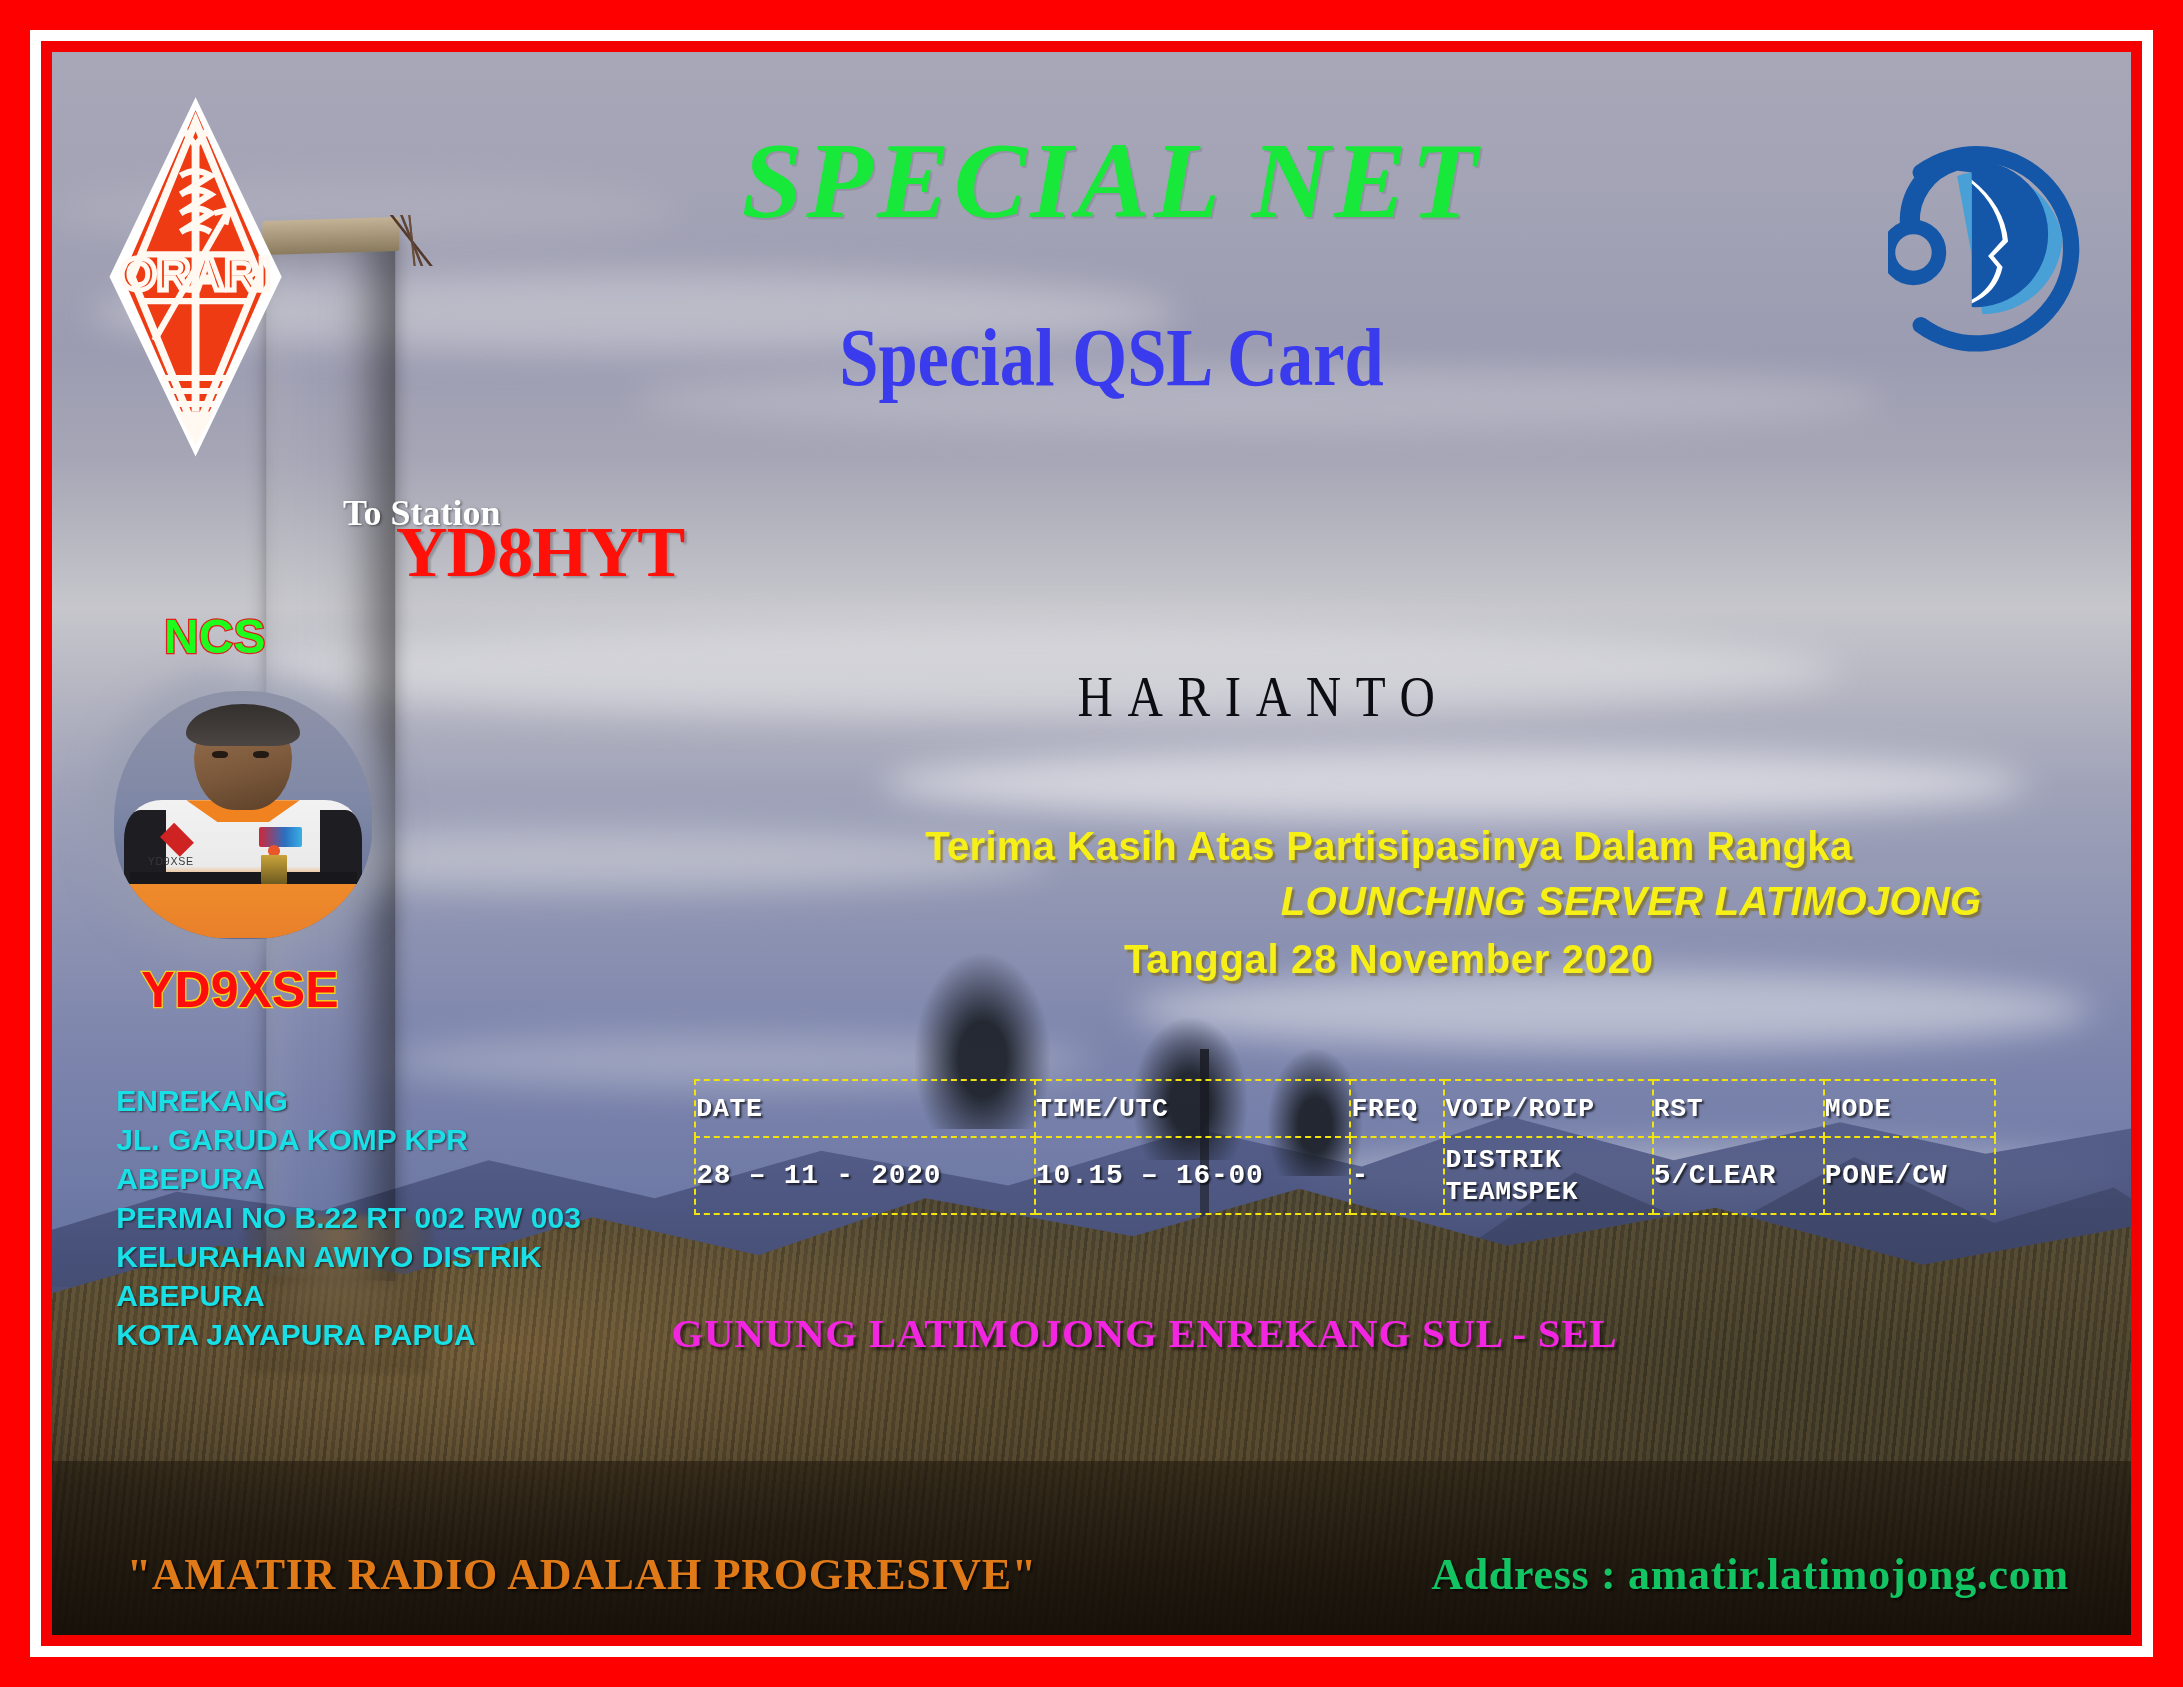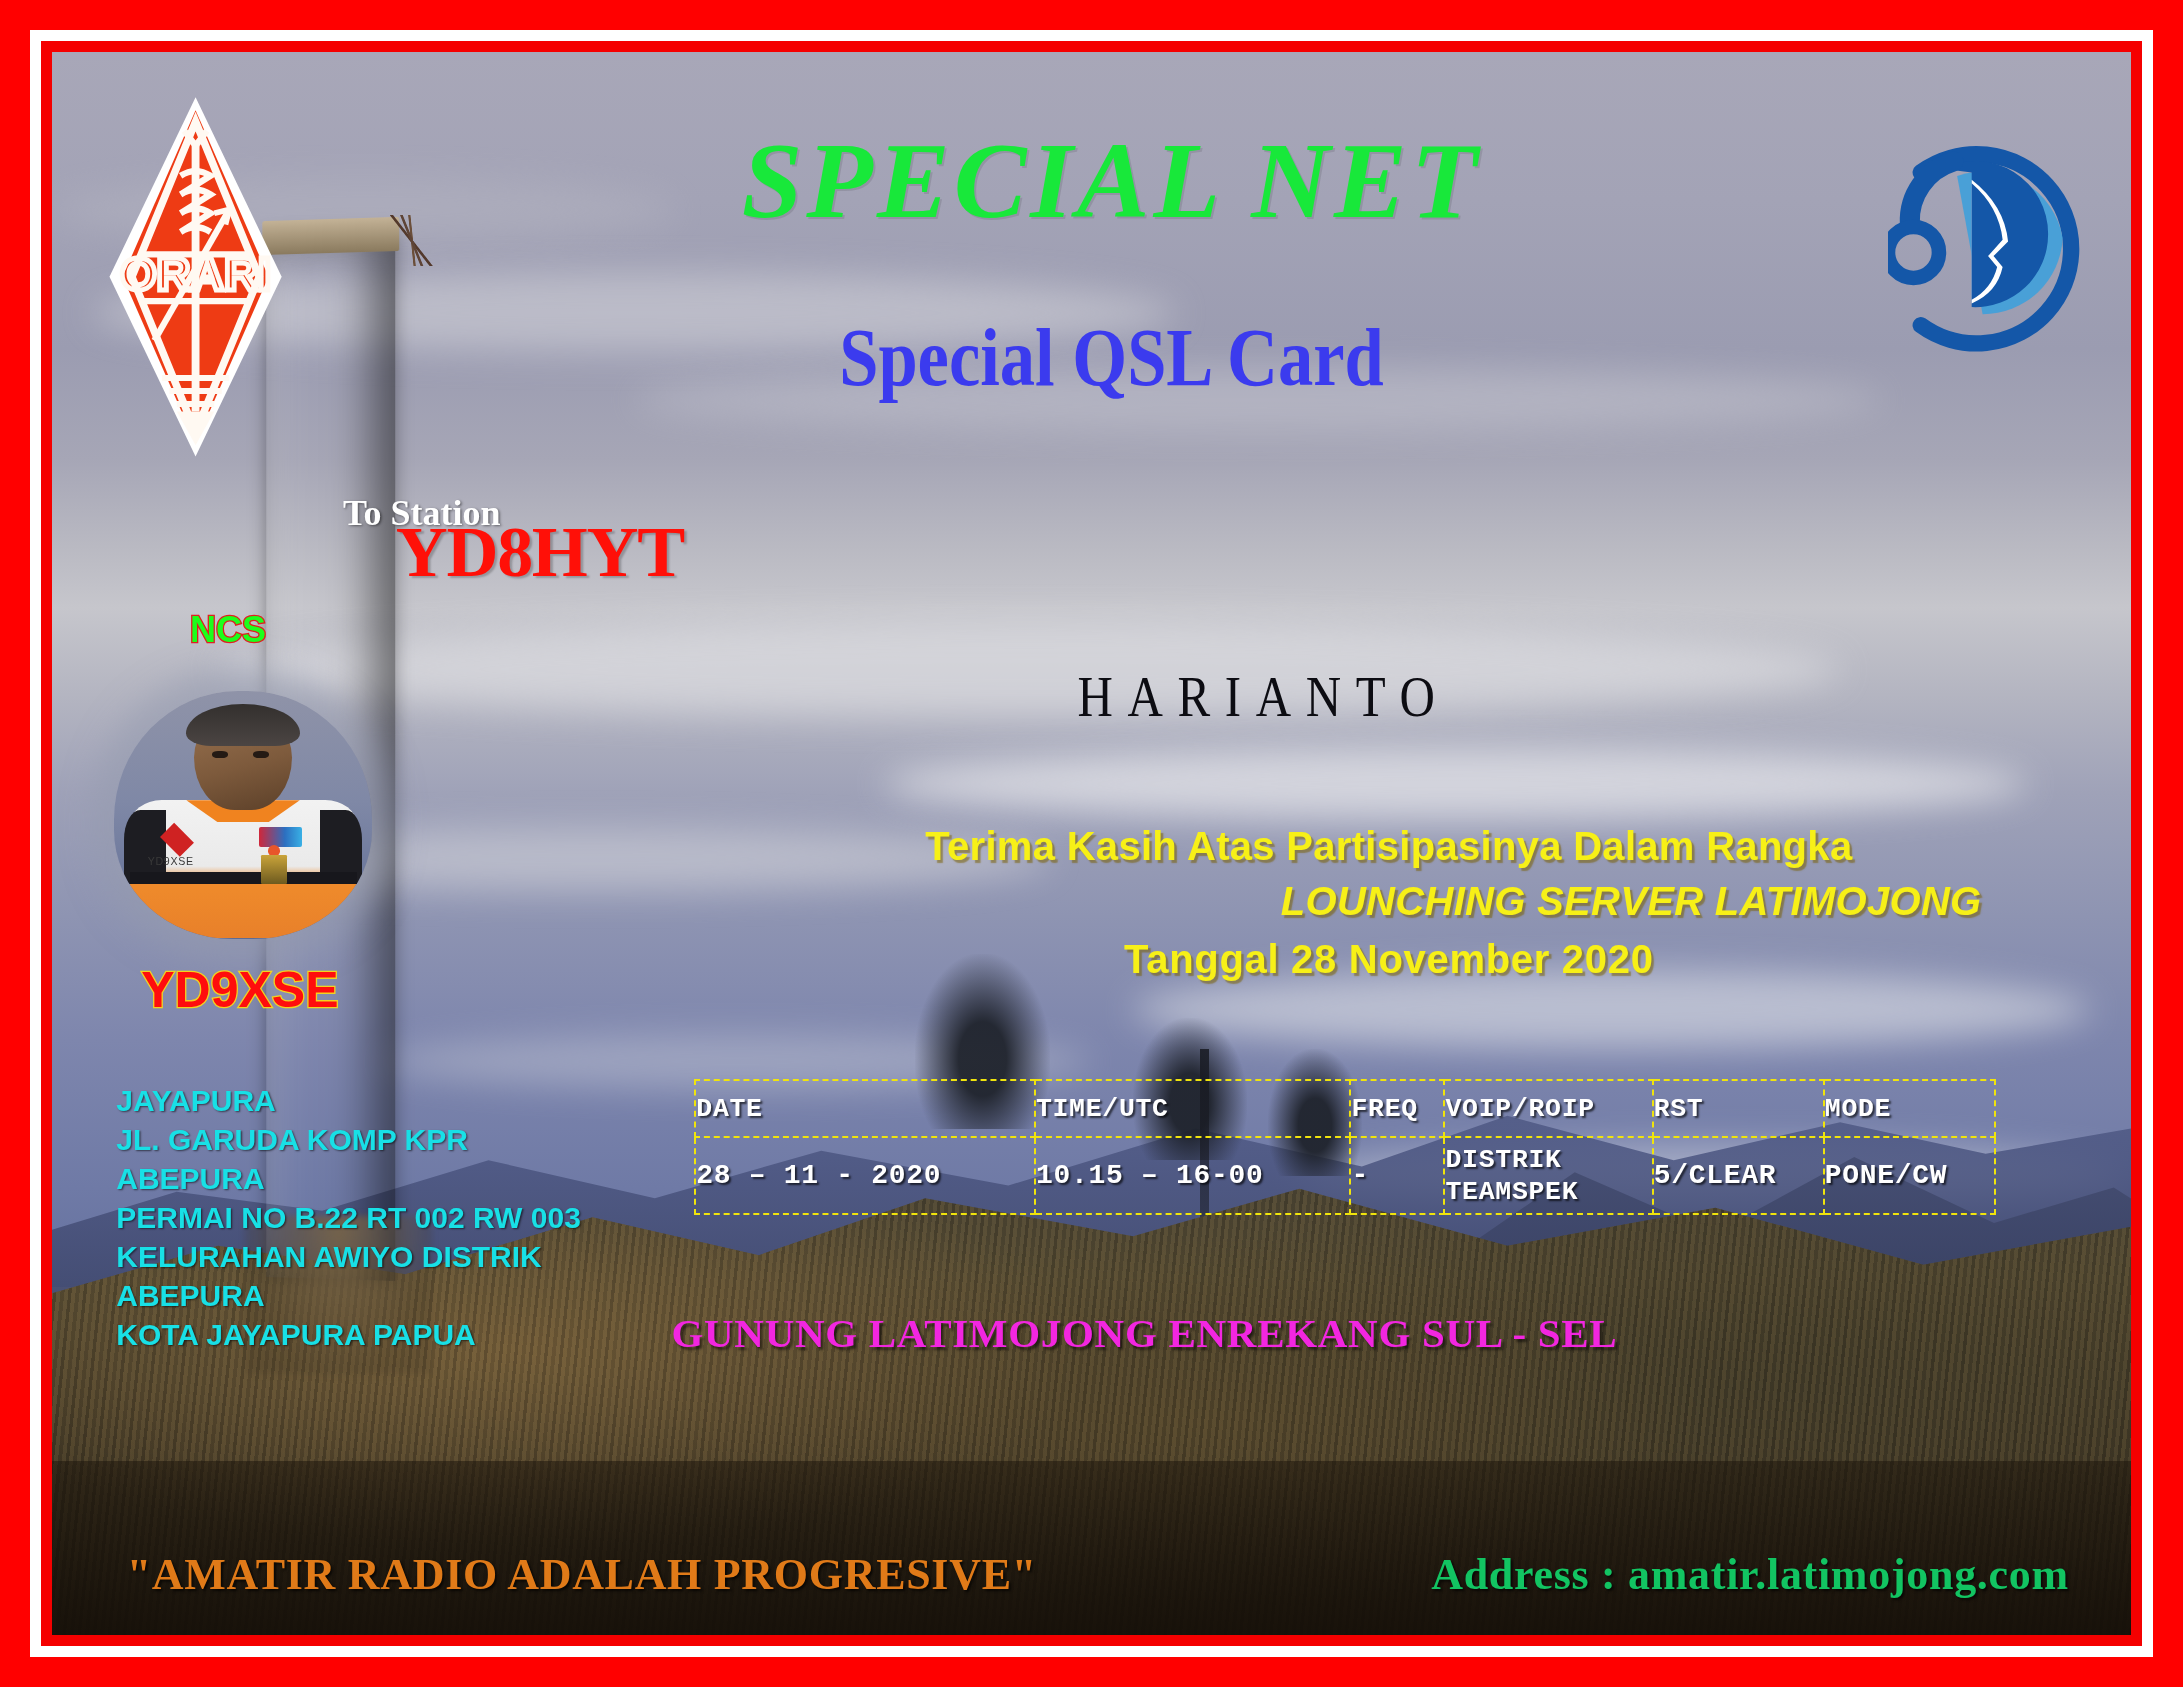--- a/index.html
+++ b/index.html
@@ -204,25 +204,24 @@
     letter-spacing:14.6px;
     font-family:"Liberation Serif", serif;
     transform:scaleY(1.18); transform-origin:center top;
     padding-left:344px;
   }
 
   
   #ncs {
     left:5.4%; top:35.2%;
     color:#1cff1c;
-    font-size:36px; font-weight:bold;
+    font-size:48px; font-weight:bold;
     font-family:"Liberation Sans", sans-serif;
     -webkit-text-stroke:2.6px #e02020;
     paint-order:stroke fill;
-    margin-left:26px;
   }
   #op-photo {
     left:3.0%; top:40.4%; width:12.4%; height:15.6%;
     border-radius:48% 48% 46% 46%/52% 52% 44% 44%;
     overflow:hidden;
     box-shadow:0 0 30px 22.5px rgba(150,155,175,.55);
     background:linear-gradient(to bottom,#8f93a8 0%, #7f88a6 45%, #5d6b94 100%);
   }
   .ph-head {
     position:absolute; left:31%; top:8%; width:38%; height:40%;
@@ -445,21 +444,21 @@
        <div class="ph-id"></div>
        <div class="ph-head"></div>
        <div class="ph-hair"></div>
        <div class="ph-eyeL"></div>
        <div class="ph-eyeR"></div>
        <div class="ph-calltag">YD9XSE</div>
      </div>
      <div class="ov" id="yd9xse">YD9XSE</div>
 
      <div class="ov" id="address">
-       <div>JAYAPURA</div>
+       <div>ENREKANG</div>
        <div>JL. GARUDA KOMP KPR</div>
        <div>ABEPURA</div>
        <div>PERMAI NO B.22 RT 002 RW 003</div>
        <div>KELURAHAN AWIYO DISTRIK</div>
        <div>ABEPURA</div>
        <div>KOTA JAYAPURA PAPUA</div>
      </div>
 
      <div class="ov" id="thanks">
        <div class="l1">Terima Kasih Atas Partisipasinya Dalam Rangka</div>

